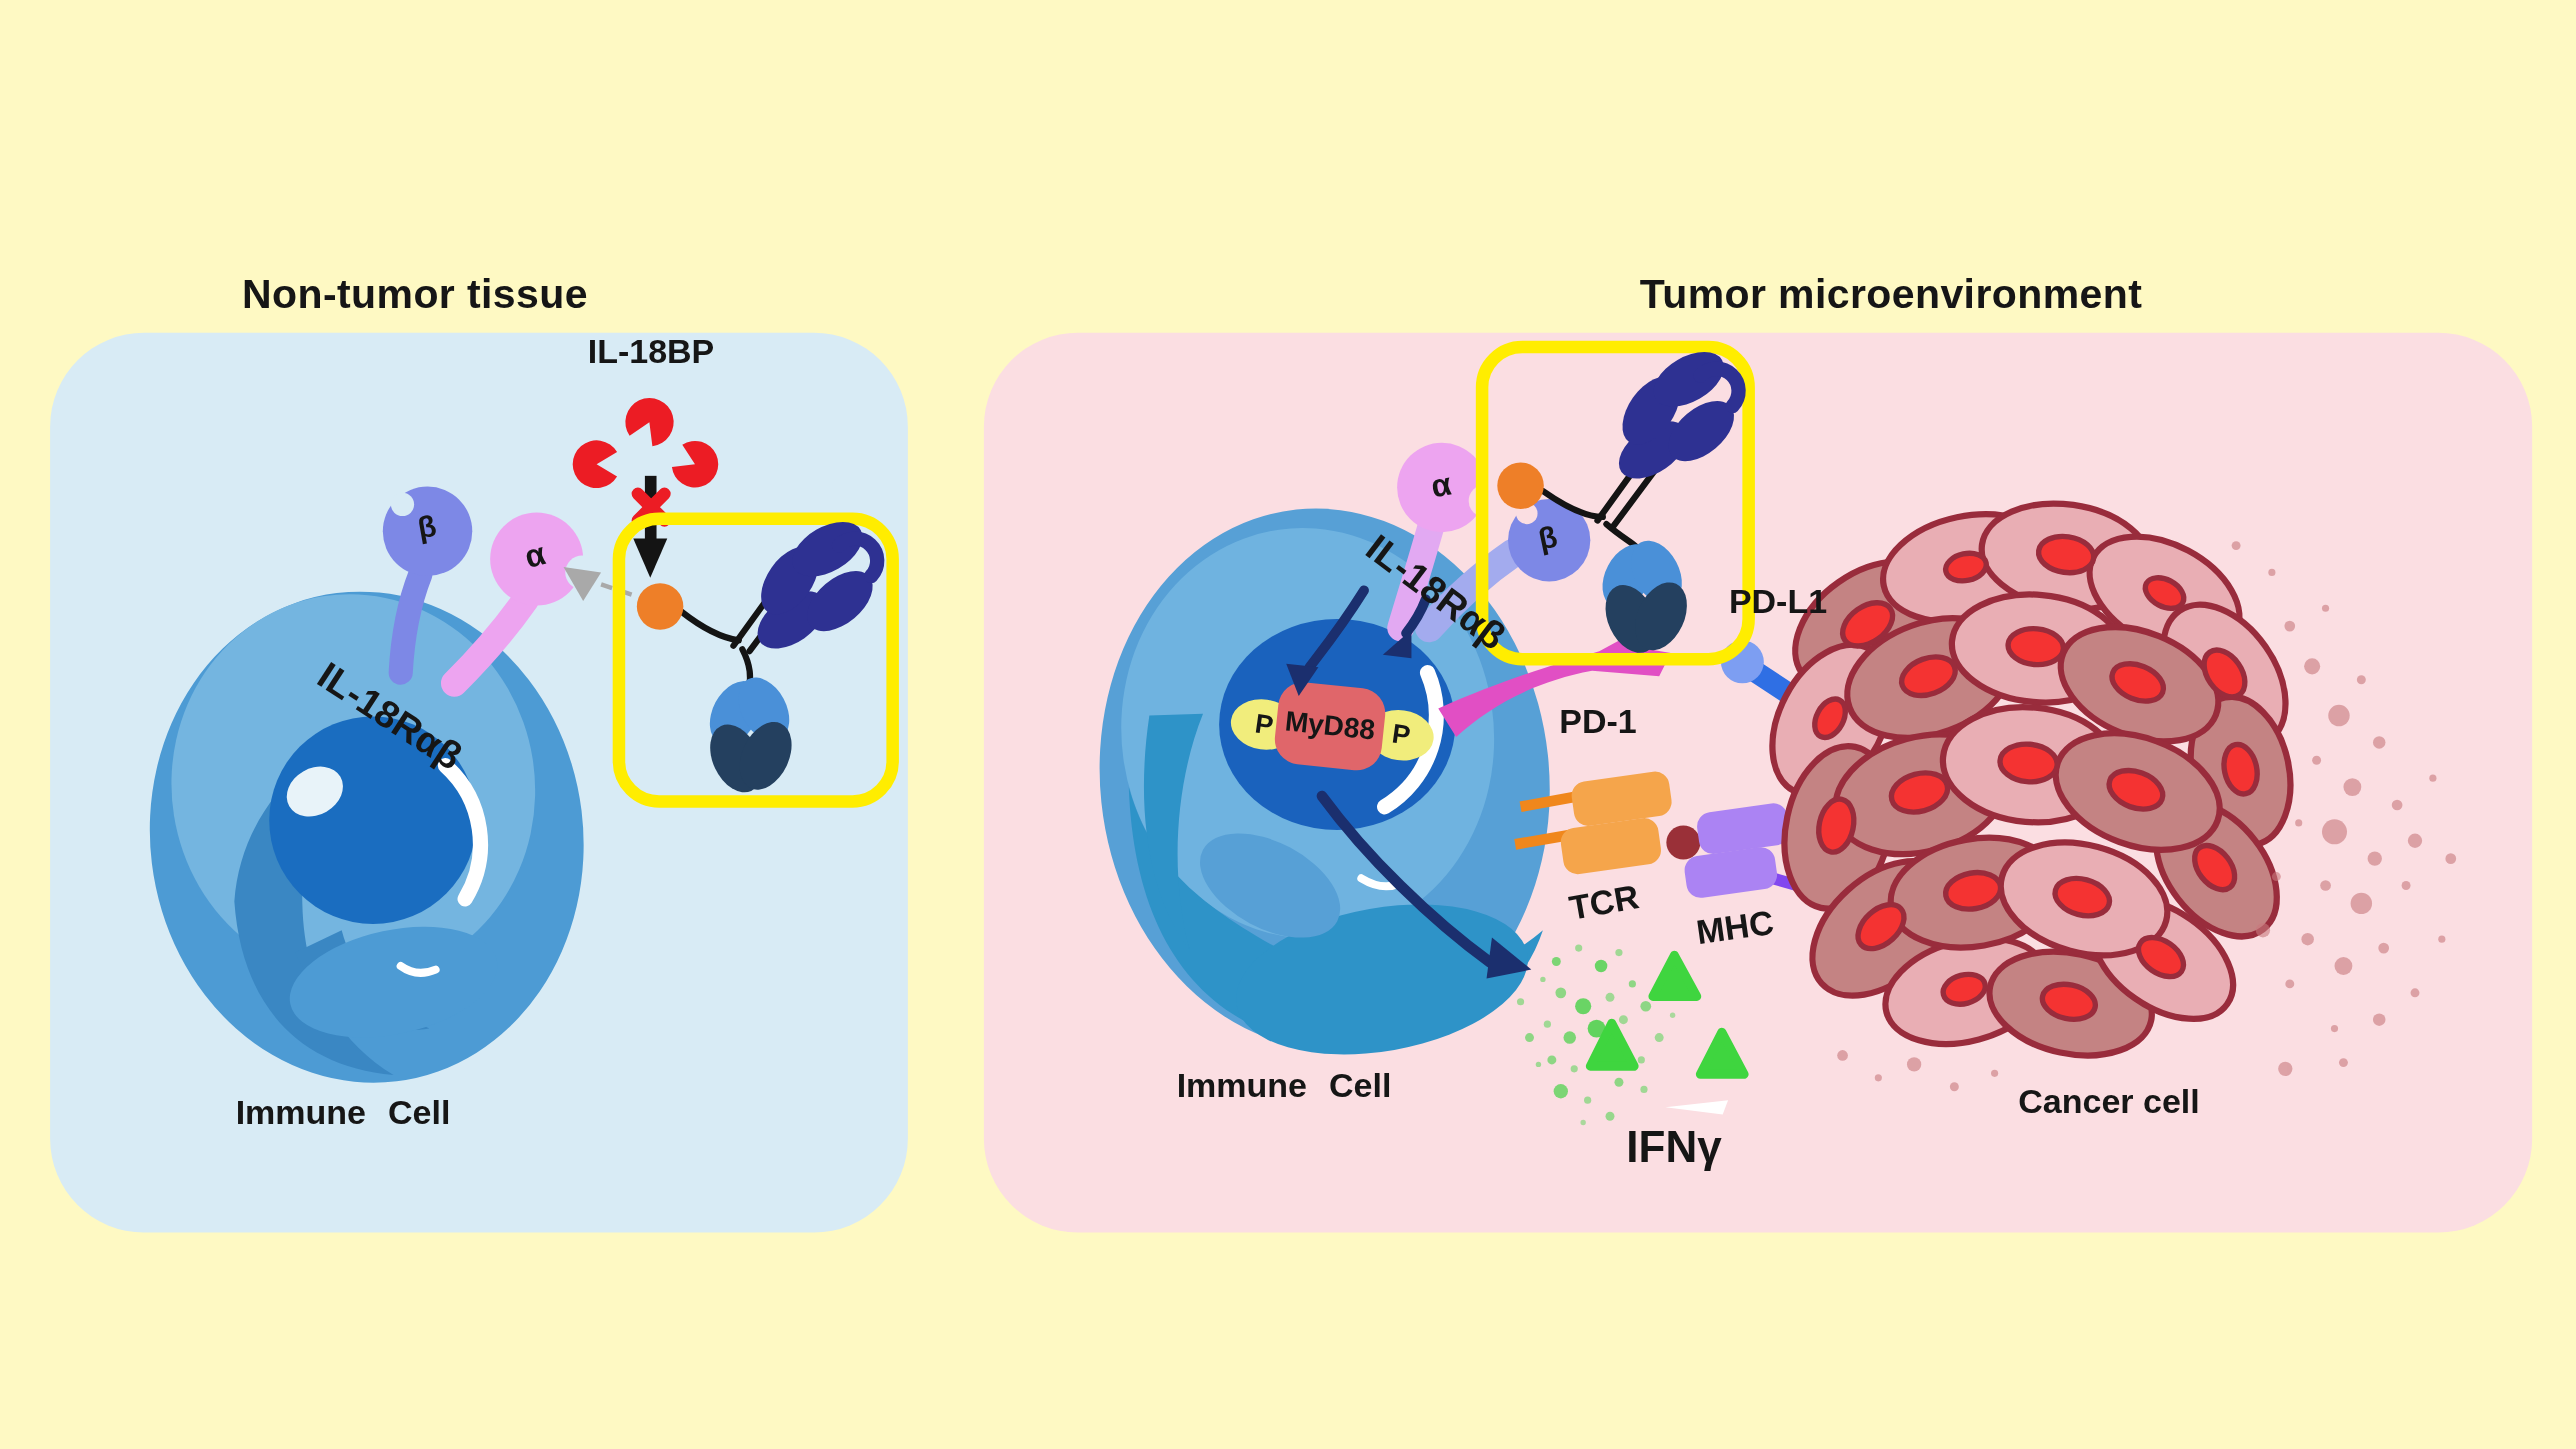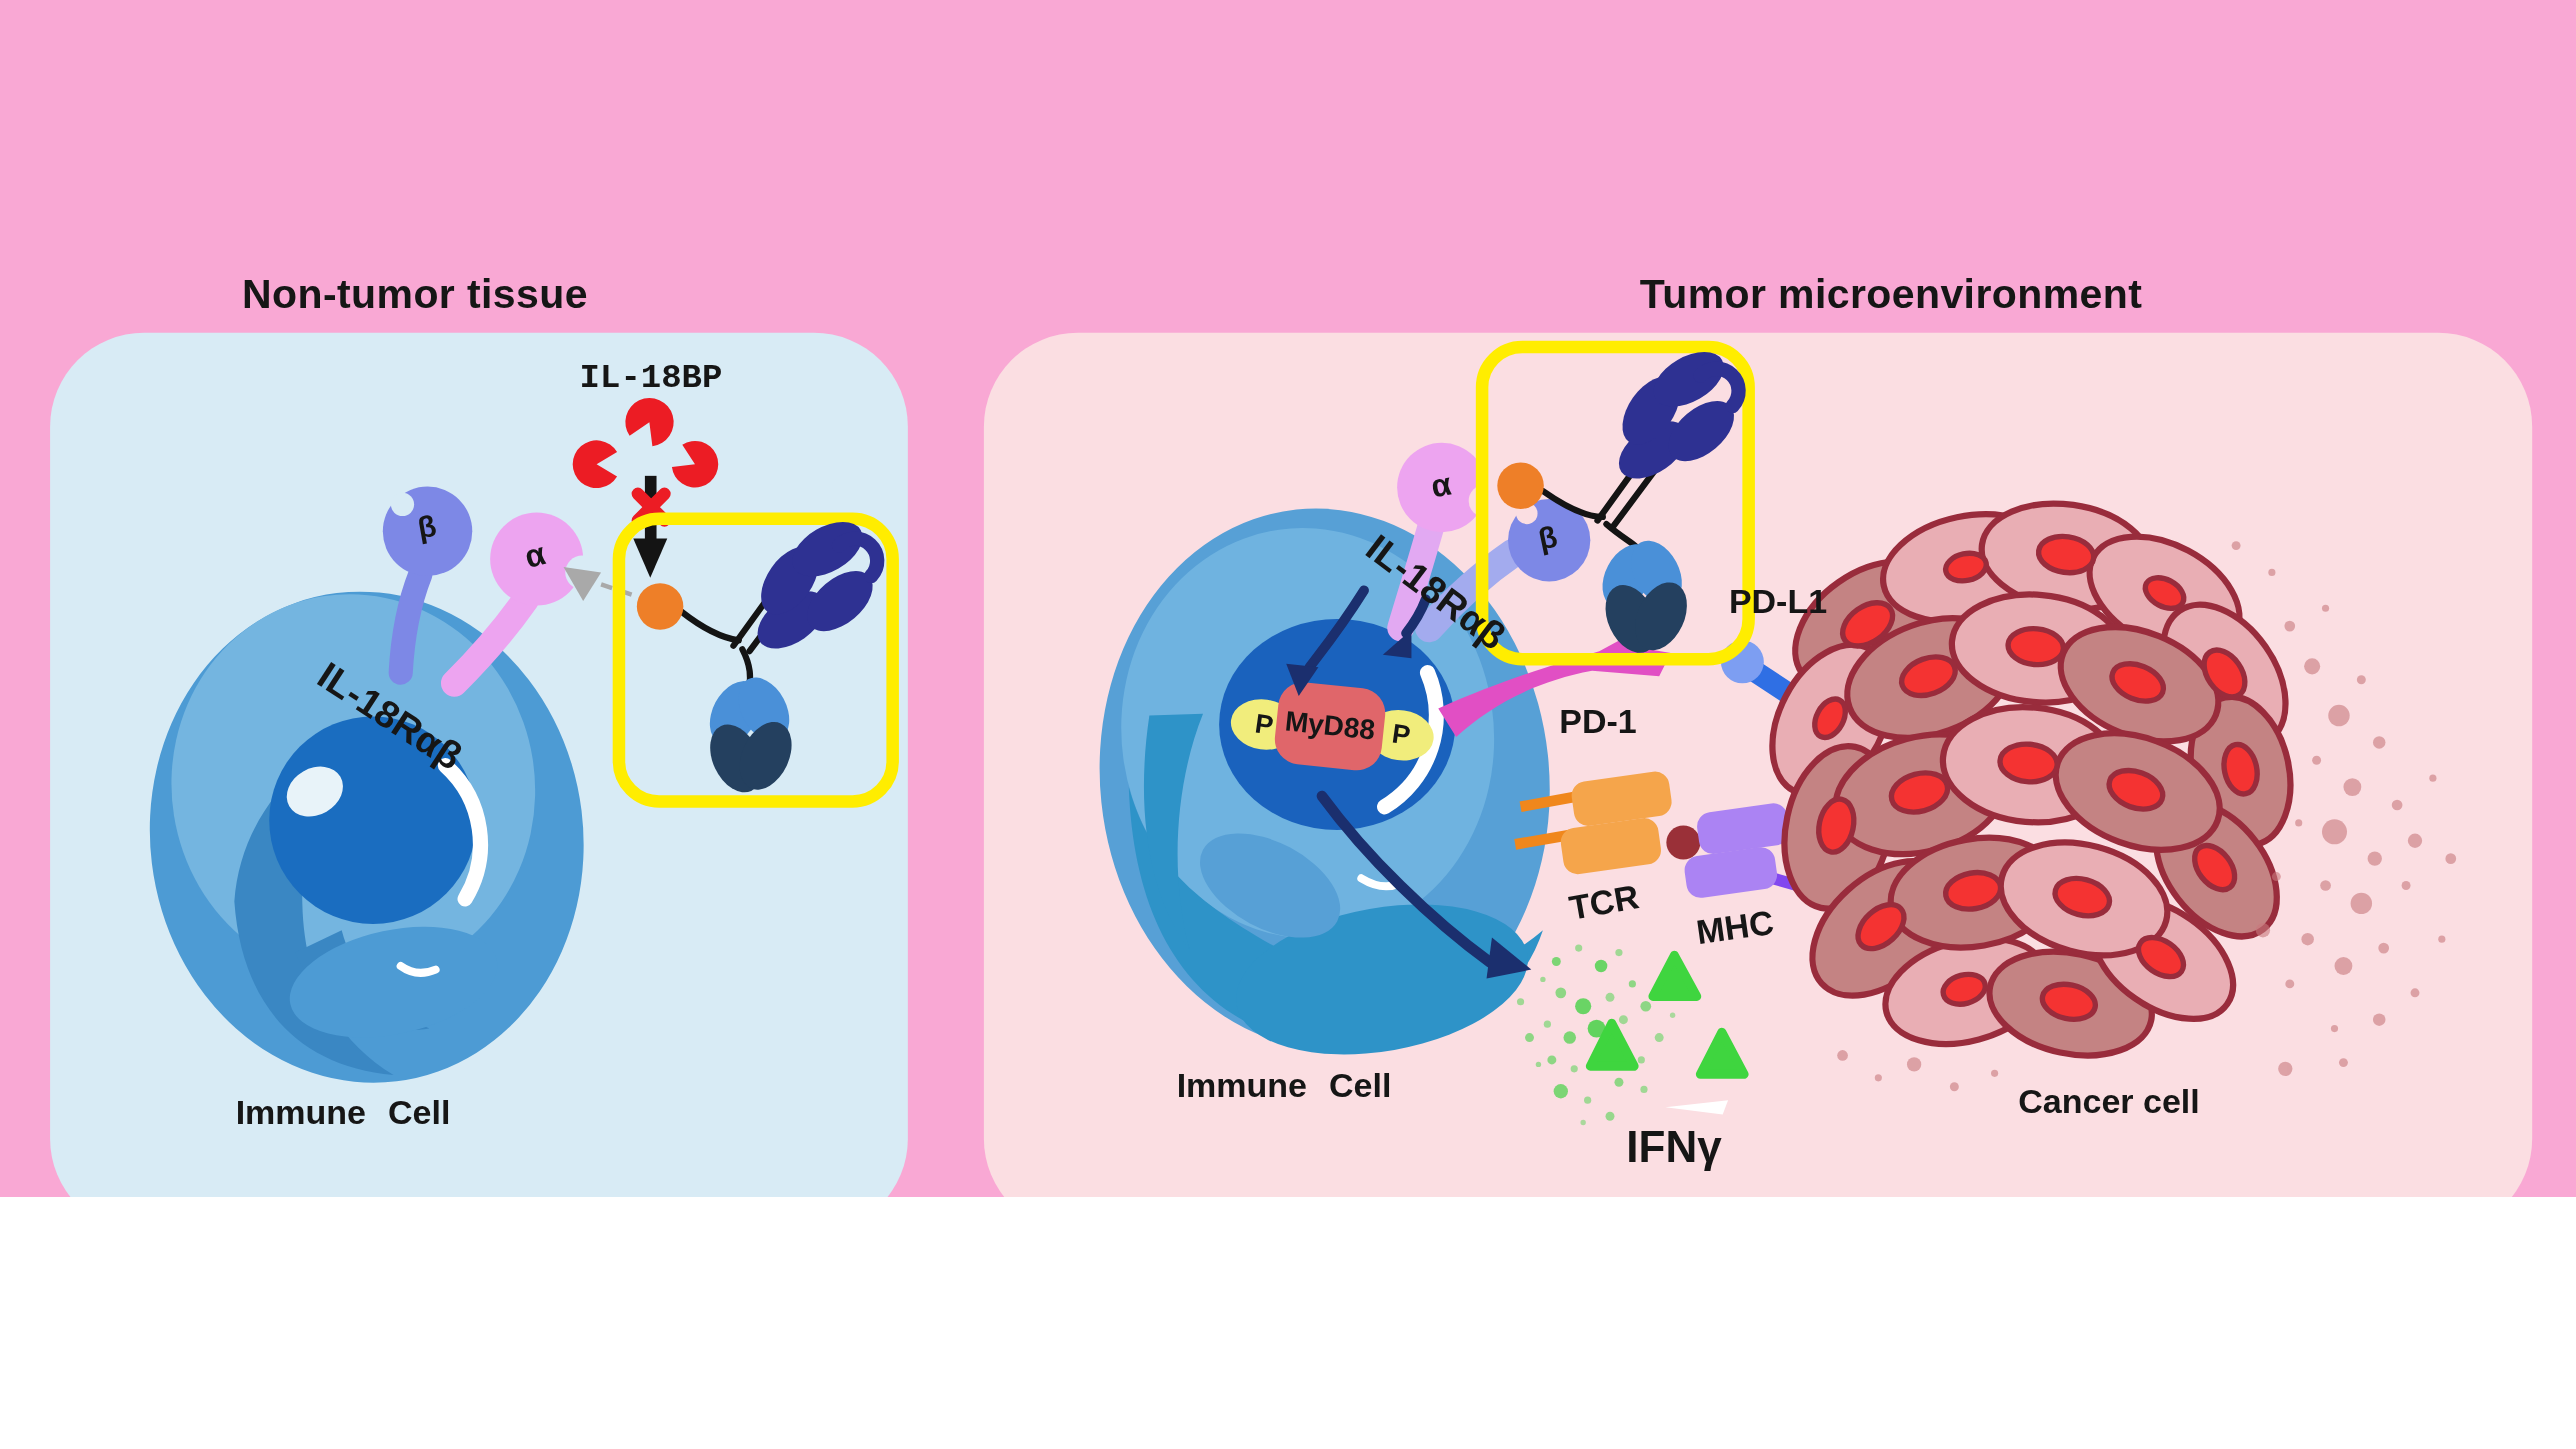--- a/index.html
+++ b/index.html
@@ -1,16 +1,16 @@
 <!DOCTYPE html>
 <html style="font-size:14.3px"><head>
 <meta charset="utf-8">
 <style>
   html,body{margin:0;padding:0;background:#ffffff;}
-  .stage{position:relative;width:2576px;height:1197px;background:#f9a8d4;overflow:hidden;
+  .stage{position:relative;width:2576px;height:1449px;background:#fef9c3;overflow:hidden;
          font-family:"Liberation Sans","DejaVu Sans",sans-serif;}
   .stage svg{position:absolute;left:0;top:0;}
   .lbl{position:absolute;transform:translate(-50%,-50%);font-weight:bold;color:#161616;
        white-space:nowrap;line-height:1;}
   .title{font-size:41px;letter-spacing:0.4px;}
   .big{font-size:34px;}
   .cellname{font-size:34px;word-spacing:12.5px;}
   .greek{font-size:32px;}
   .rot33{transform:translate(-50%,-50%) rotate(33deg);font-size:38px;}
   .rot37{transform:translate(-50%,-50%) rotate(37deg);font-size:38px;}
@@ -311,21 +311,21 @@
       <polygon points="1925,1154 1950,1201 1901,1201"></polygon>
     </g>
     <polygon points="1862,1238 1932,1230 1926,1246" fill="#ffffff"></polygon>
   </g>
 
 </svg>
 
 <div class="lbl title" style="left:415px;top:294px;">Non-tumor tissue</div>
 <div class="lbl title" style="left:1891px;top:294px;text-align:center;">Tumor microenvironment</div>
 
-<div class="lbl big" style="left:651px;top:378px;font-family:Liberation Mono, monospace;">IL-18BP</div>
+<div class="lbl big" style="left:651px;top:351px;">IL-18BP</div>
 <div class="lbl rot33" style="left:390px;top:716px;">IL-18Rαβ</div>
 <div class="lbl greek" style="left:535px;top:555px;transform:translate(-50%,-50%) rotate(-15deg);">α</div>
 <div class="lbl greek" style="left:427px;top:527px;transform:translate(-50%,-50%) rotate(-10deg);font-size:30px;">β</div>
 <div class="lbl cellname" style="left:343px;top:1112px;">Immune Cell</div>
 
 <div class="lbl rot37" style="left:1436px;top:592px;">IL-18Rαβ</div>
 <div class="lbl greek" style="left:1441px;top:485px;transform:translate(-50%,-50%) rotate(-10deg);">α</div>
 <div class="lbl greek" style="left:1548px;top:538px;transform:translate(-50%,-50%) rotate(-12deg);font-size:30px;">β</div>
 
 <div class="lbl" style="left:1330px;top:726px;transform:translate(-50%,-50%) rotate(6deg);font-size:28px;">MyD88</div>

